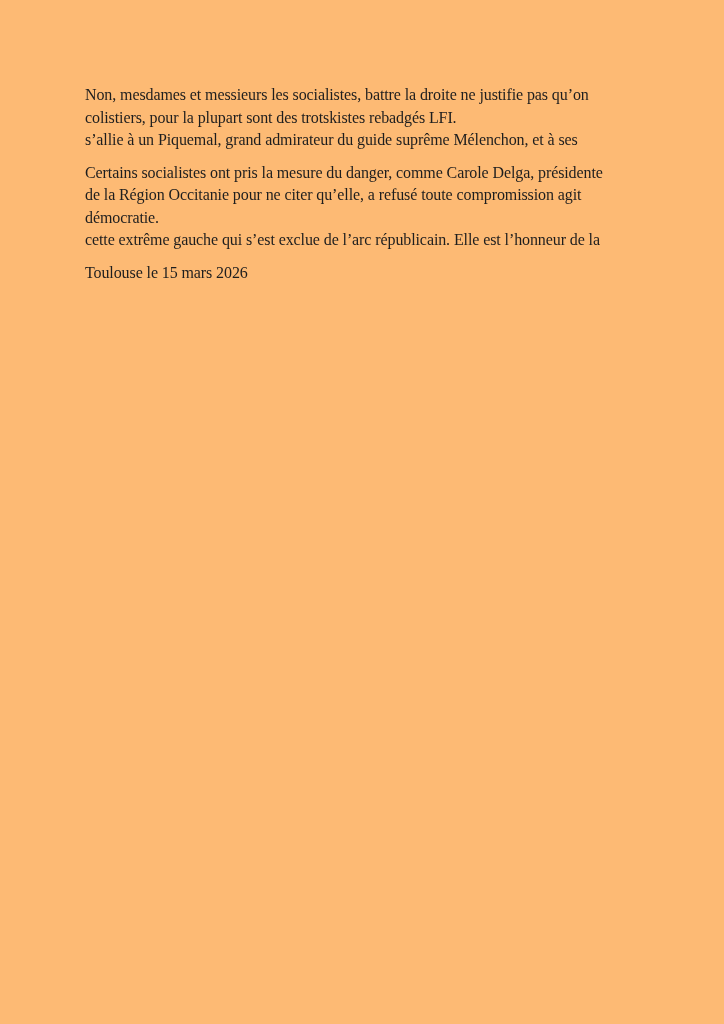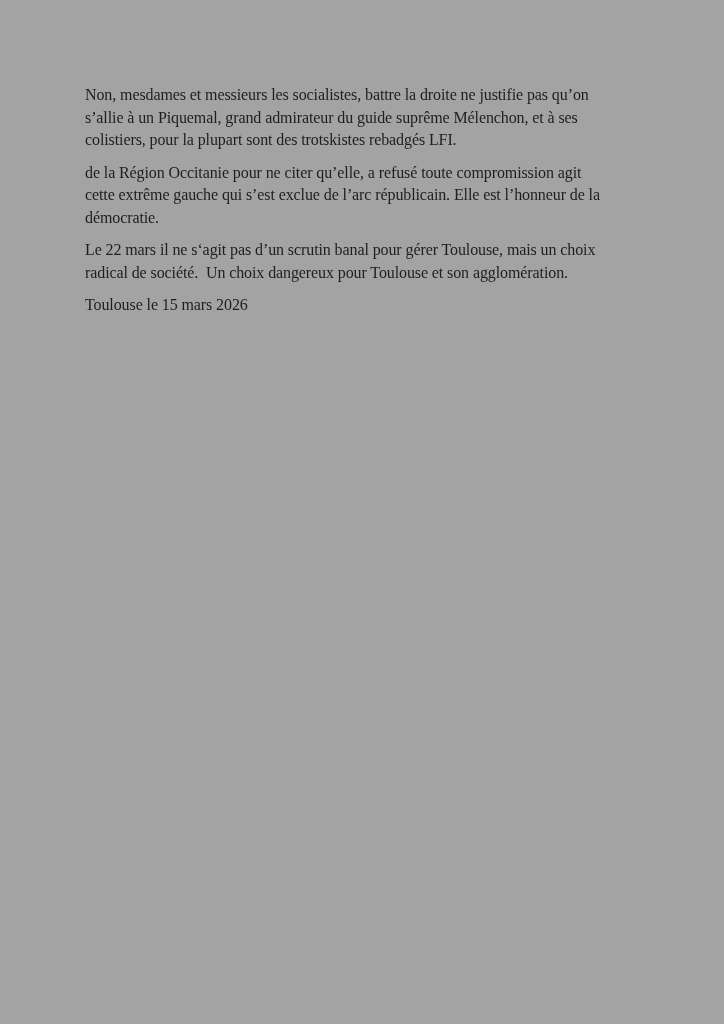--- a/index.html
+++ b/index.html
@@ -4,21 +4,21 @@
 <style>
   html, body {
     margin: 0;
     padding: 0;
     background: #ffffff;
   }
   .page {
     position: relative;
     width: 724px;
     height: 1024px;
-    background: #a3a3a3;
+    background: #fdba74;
     overflow: hidden;
     font-family: "Liberation Serif", "DejaVu Serif", serif;
   }
   .content {
     position: absolute;
     left: 85px;
     top: 84px;
     width: 585px;
     color: #1e1e1e;
   }
@@ -36,34 +36,31 @@
   }
 </style>
 </head>
 <body>
 
 <div class="page">
   <div class="content">
 
     <p class="para">
       <span class="line">Non, mesdames et messieurs les socialistes, battre la droite ne justifie pas qu’on</span>
+      <span class="line">colistiers, pour la plupart sont des trotskistes rebadgés LFI.</span>
       <span class="line">s’allie à un Piquemal, grand admirateur du guide suprême Mélenchon, et à ses</span>
-      <span class="line">colistiers, pour la plupart sont des trotskistes rebadgés LFI.</span>
     </p>
 
     <p class="para">
+      <span class="line">Certains socialistes ont pris la mesure du danger, comme Carole Delga, présidente</span>
       <span class="line">de la Région Occitanie pour ne citer qu’elle, a refusé toute compromission agit</span>
+      <span class="line">démocratie.</span>
       <span class="line">cette extrême gauche qui s’est exclue de l’arc républicain. Elle est l’honneur de la</span>
-      <span class="line">démocratie.</span>
     </p>
 
 
-    <p class="para">
-      <span class="line">Le 22 mars il ne s‘agit pas d’un scrutin banal pour gérer Toulouse, mais un choix</span>
-      <span class="line">radical de société.  Un choix dangereux pour Toulouse et son agglomération.</span>
-    </p>
 
     <p class="para">
       <span class="line">Toulouse le 15 mars 2026</span>
     </p>
 
   </div>
 </div>
 
 </body></html>

